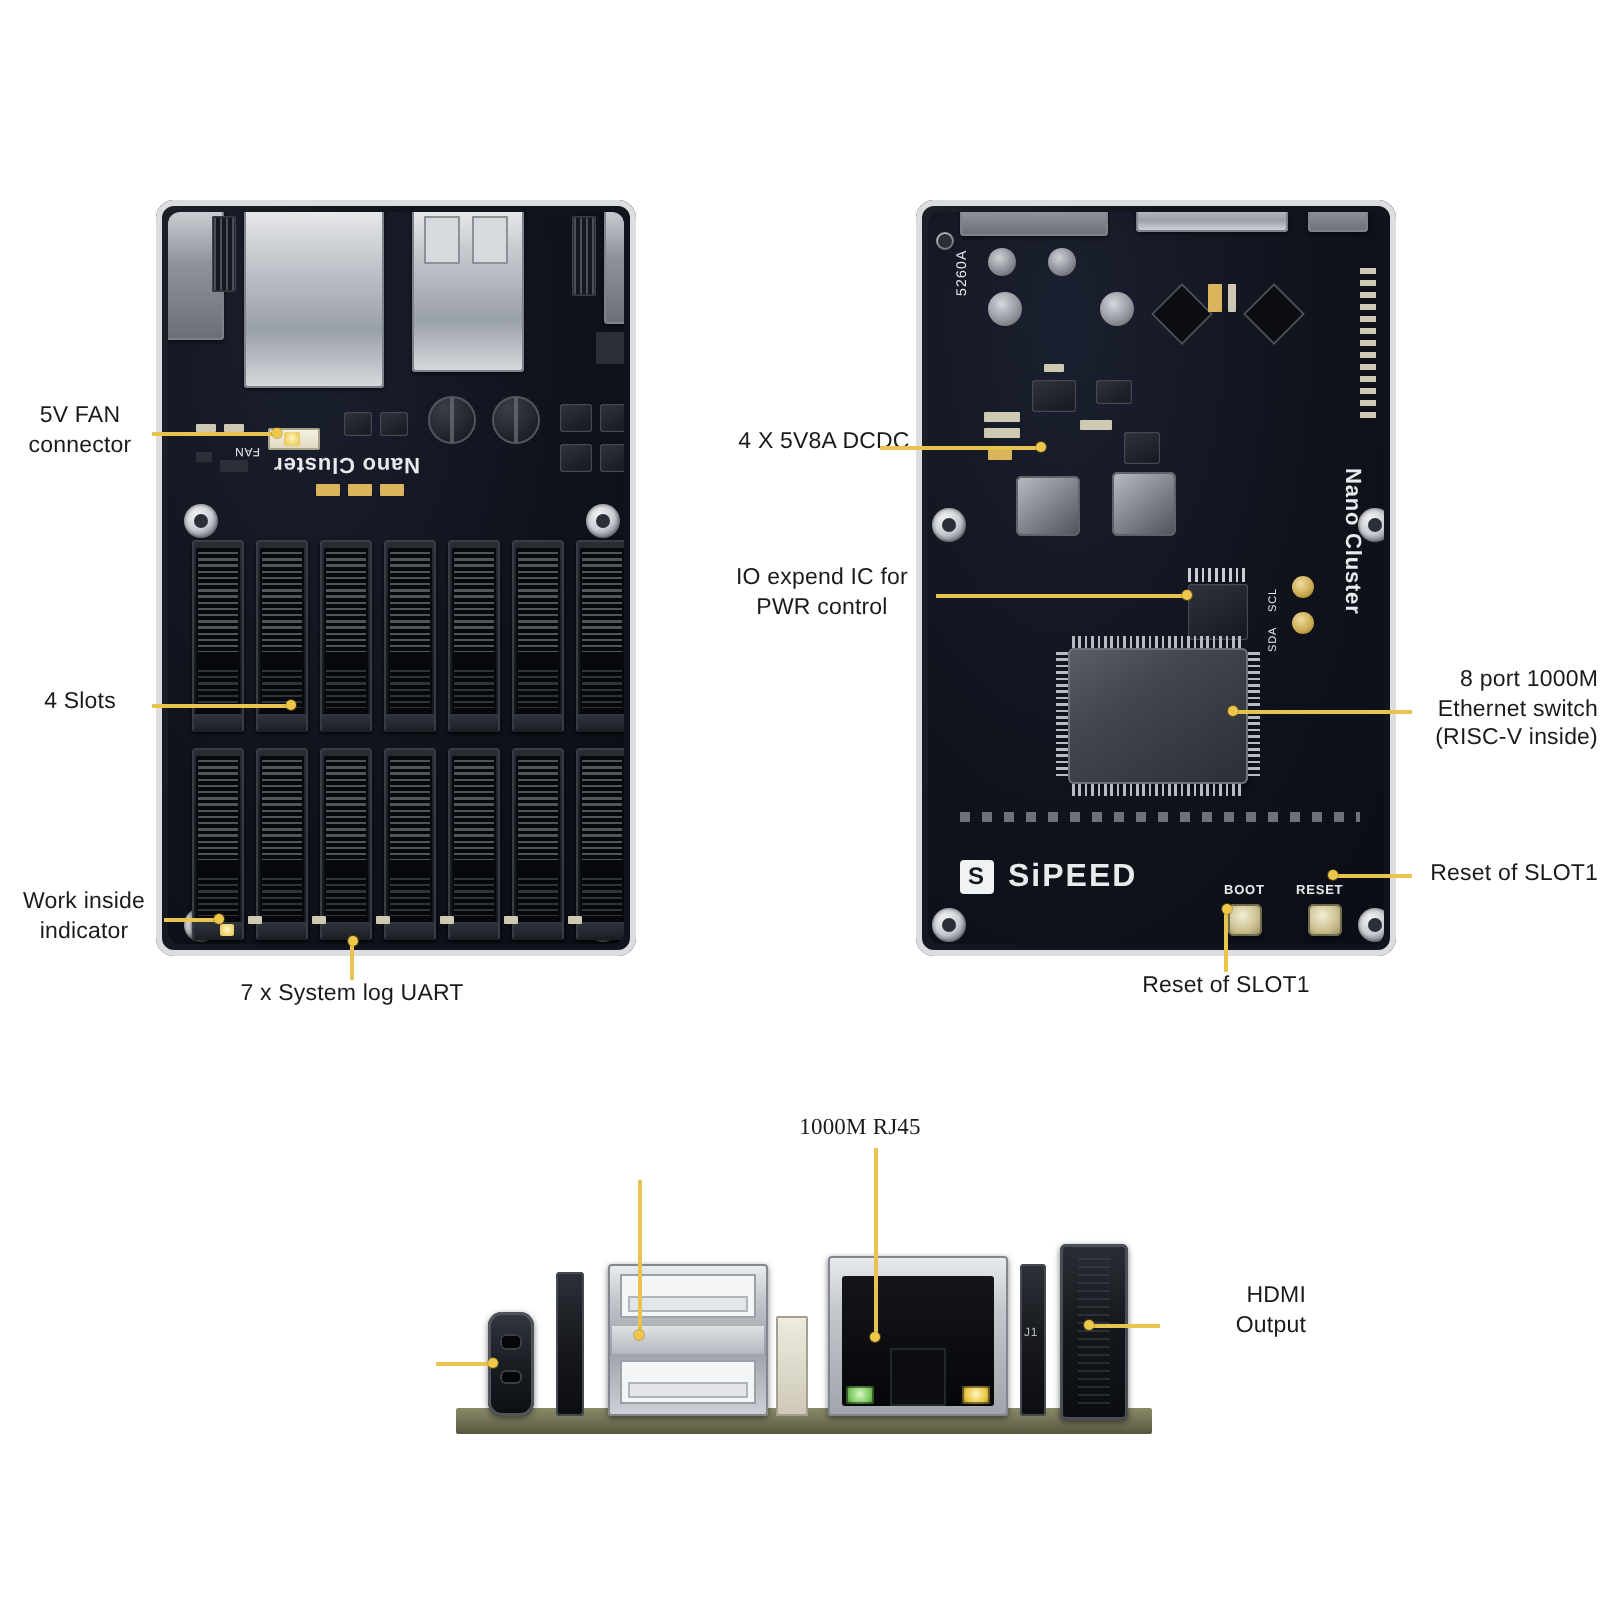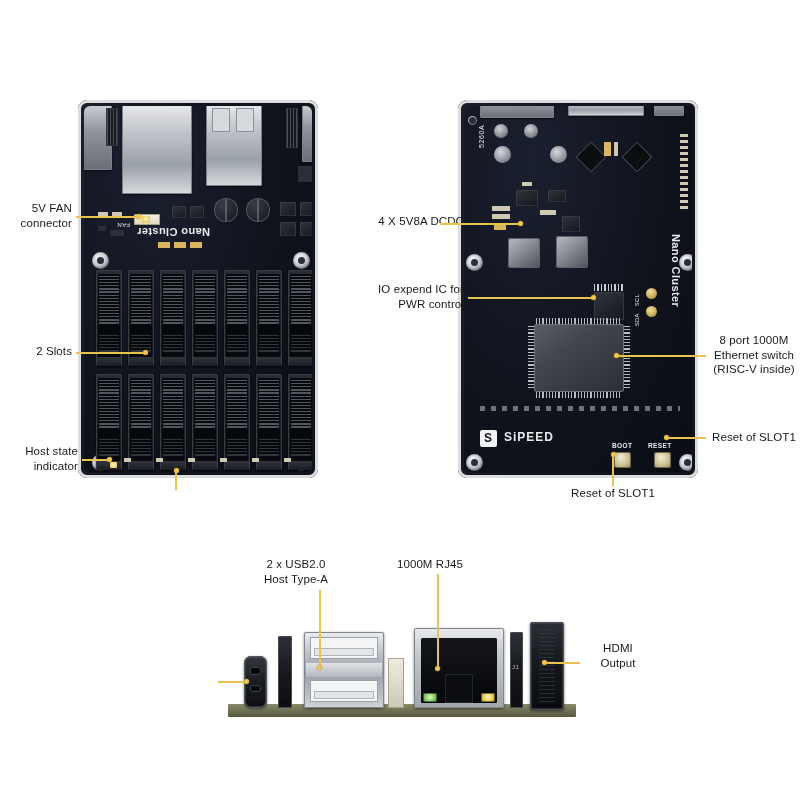--- a/index.html
+++ b/index.html
@@ -22,22 +22,22 @@
   
   .callout {
     position: absolute;
     color: #1a1a1a;
     font-size: 11.5px;
     line-height: 14.5px;
     font-family: "Liberation Sans", sans-serif;
     white-space: pre-line;
     letter-spacing: .1px;
   }
-  .callout.right  { text-align: right; }
-  .callout.left   { text-align: center; }
+  .callout.right  { text-align: center; }
+  .callout.left   { text-align: right; }
   .callout.center { text-align: center; }
 
   
   .lead {
     position: absolute;
     background: #e8c44f;
   }
   .lead.h { height: 1.6px; }
   .lead.v { width: 1.6px; }
   .dot {
@@ -464,21 +464,21 @@
         <div style="position:absolute; left:64px; top:220px; width:6px; height:64px;
                     background:repeating-linear-gradient(180deg,#b7bcc3 0 1.3px, transparent 1.3px 3.2px);"></div>
         <div style="position:absolute; left:160px; top:220px; width:6px; height:64px;
                     background:repeating-linear-gradient(180deg,#b7bcc3 0 1.3px, transparent 1.3px 3.2px);"></div>
 
         <div style="position:absolute; left:16px; top:300px; width:200px; height:5px;
                     background:repeating-linear-gradient(90deg,#8d9298 0 5px, transparent 5px 11px); opacity:.75;"></div>
 
         <div style="position:absolute; left:16px; top:324px; width:17px; height:17px; background:#f1f2f4; border-radius:2px;"></div>
         <span class="silk" style="left:20px; top:325px; font-size:12px; font-weight:700; color:#13161c;">S</span>
-        <span class="silk" style="left:40px; top:324px; font-size:12px; font-weight:700; letter-spacing:1px;">SiPEED</span>
+        <span class="silk" style="left:40px; top:324px; font-size:16px; font-weight:700; letter-spacing:1px;">SiPEED</span>
 
         <span class="silk" style="left:218px; top:128px; font-size:11px; font-weight:700; transform:rotate(90deg); transform-origin:left top;">Nano Cluster</span>
 
         <span class="silk" style="left:148px; top:336px; font-size:6.5px; font-weight:700;">BOOT</span>
         <span class="silk" style="left:184px; top:336px; font-size:6.5px; font-weight:700;">RESET</span>
         <div style="position:absolute; left:150px; top:346px; width:17px; height:16px; border-radius:3px;
                     background:radial-gradient(circle at 42% 36%,#f3eed6,#cbbf8e 55%,#8e8560);
                     box-shadow:inset 0 0 0 1px #6f6a50, 0 1px 2px rgba(0,0,0,.5);"></div>
         <div style="position:absolute; left:190px; top:346px; width:17px; height:16px; border-radius:3px;
                     background:radial-gradient(circle at 42% 36%,#f3eed6,#cbbf8e 55%,#8e8560);
@@ -530,29 +530,30 @@
     <div class="hdmi" style="left:302px; top:22px; width:34px; height:88px;">
       <div class="slotline"></div>
     </div>
   </div>
 
   <div class="callout right" style="left:8px; top:201px; width:64px;">5V FAN
 connector</div>
   <div class="lead h" style="left:76px; top:216px; width:62px;"></div>
   <div class="dot" style="left:136px; top:213.5px;"></div>
 
-  <div class="callout right" style="left:8px; top:344px; width:64px;">2 Slots</div>
+  <div class="callout right" style="left:8px; top:344px; width:64px;">4 Slots</div>
   <div class="lead h" style="left:76px; top:352px; width:68px;"></div>
   <div class="dot" style="left:143px; top:349.5px;"></div>
 
-  <div class="callout right" style="left:6px; top:444px; width:72px;">Host state
+  <div class="callout right" style="left:6px; top:444px; width:72px;">Work inside
 indicator</div>
   <div class="lead h" style="left:82px; top:459px; width:26px;"></div>
   <div class="dot" style="left:107px; top:456.5px;"></div>
 
+  <div class="callout center" style="left:86px; top:490px; width:180px;">7 x System log UART</div>
   <div class="lead v" style="left:175px; top:472px; height:18px;"></div>
   <div class="dot" style="left:173.5px; top:468px;"></div>
 
   <div class="callout right" style="left:360px; top:214px; width:104px;">4 X 5V8A DCDC</div>
   <div class="lead h" style="left:440px; top:223px; width:80px;"></div>
   <div class="dot" style="left:518px; top:220.5px;"></div>
 
   <div class="callout right" style="left:358px; top:282px; width:106px;">IO expend IC for
 PWR control</div>
   <div class="lead h" style="left:468px; top:297px; width:125px;"></div>
@@ -568,26 +569,24 @@
   <div class="lead h" style="left:668px; top:437px; width:38px;"></div>
   <div class="dot" style="left:664px; top:434.5px;"></div>
 
   <div class="callout center" style="left:548px; top:486px; width:130px;">Reset of SLOT1</div>
   <div class="lead v" style="left:612px; top:456px; height:30px;"></div>
   <div class="dot" style="left:610.5px; top:452px;"></div>
 
   <div class="lead h" style="left:218px; top:681px; width:28px;"></div>
   <div class="dot" style="left:244px; top:678.5px;"></div>
 
-  <div class="callout center" style="left:236px; top:557px; width:120px;">2 x USB2.0
-Host Type-A</div>
   <div class="lead v" style="left:319px; top:590px; height:77px;"></div>
   <div class="dot" style="left:317px; top:665px;"></div>
 
-  <div class="callout center" style="left:377px; top:557px; width:106px;">1000M RJ45</div>
+  <div class="callout center" style="left:377px; top:557px; width:106px;font-family:Liberation Serif, serif;">1000M RJ45</div>
   <div class="lead v" style="left:437px; top:574px; height:94px;"></div>
   <div class="dot" style="left:435px; top:666px;"></div>
 
   <div class="callout left" style="left:583px; top:641px; width:70px;">HDMI
 Output</div>
   <div class="lead h" style="left:546px; top:662px; width:34px;"></div>
   <div class="dot" style="left:542px; top:659.5px;"></div>
 
 </div>
 

